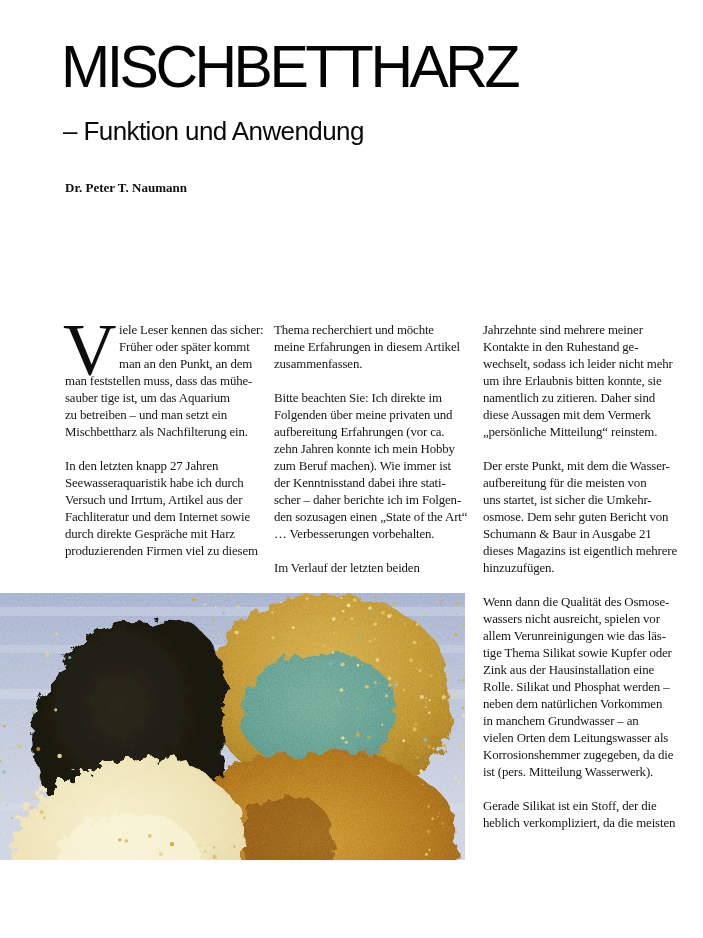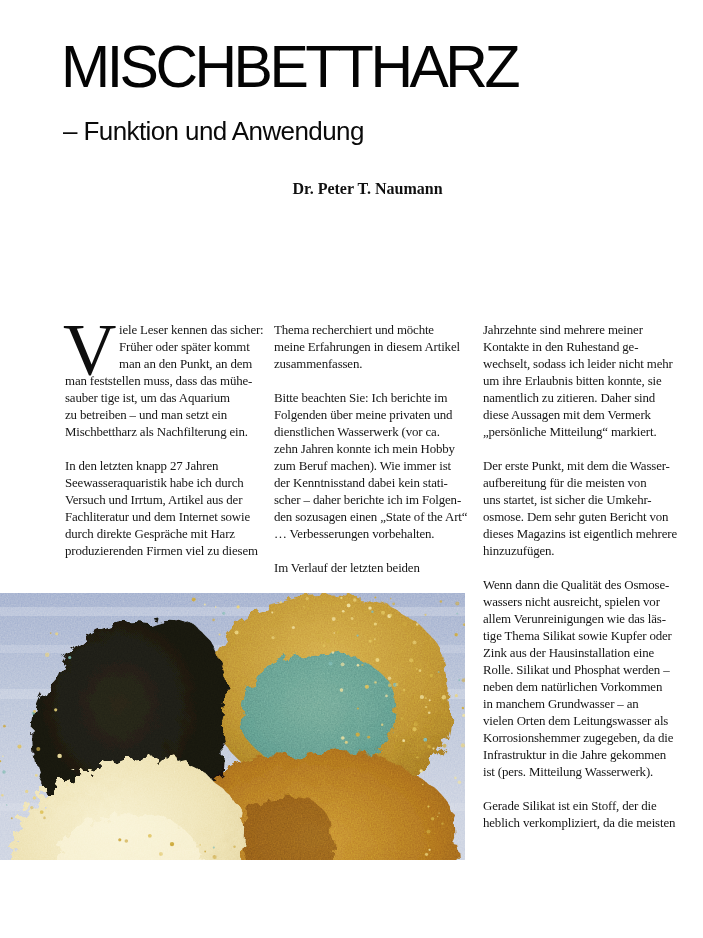--- a/index.html
+++ b/index.html
@@ -4,22 +4,22 @@
 <style>
   html,body{margin:0;padding:0;background:#ffffff;}
   .page{position:relative;width:703px;height:860px;background:#ffffff;overflow:hidden;
         font-family:"Liberation Serif",serif;color:#141414;}
   .title{position:absolute;left:61px;top:38px;margin:0;
          font-family:"Liberation Sans",sans-serif;font-weight:500;font-size:59px;
          line-height:1;letter-spacing:-3.5px;color:#040404;white-space:nowrap;}
   .subtitle{position:absolute;left:63px;top:118px;
             font-family:"Liberation Sans",sans-serif;font-size:26px;line-height:1;
             letter-spacing:-0.6px;color:#0a0a0a;white-space:nowrap;}
-  .author{position:absolute;left:65px;top:180px;width:605px;text-align:center;
-          font-size:16px;font-weight:bold;color:#101010;}
+  .author{position:absolute;left:65px;top:180px;width:605px;text-align:left;
+          font-size:13px;font-weight:bold;color:#101010;}
   .columns{position:absolute;left:65px;top:322px;width:623px;display:flex;gap:4px;}
   .col{width:205px;flex:0 0 auto;}
   .para{margin:0;position:relative;}
   .para + .para{margin-top:17px;}
   .line{white-space:nowrap;height:17px;line-height:17px;font-size:12.9px;
         letter-spacing:-0.15px;color:#161616;}
   .line.indent{margin-left:54px;}
   .dropcap{position:absolute;left:-2px;top:1px;font-size:74px;line-height:55px;
            font-family:"Liberation Serif",serif;color:#0e0e0e;}
   .photo{position:absolute;left:0;top:593px;width:465px;height:345px;overflow:hidden;}
@@ -55,64 +55,64 @@
           <div class="line">produzierenden Firmen viel zu diesem</div>
         </div>
       </div>
       <div class="col">
         <div class="para">
           <div class="line">Thema recherchiert und möchte</div>
           <div class="line">meine Erfahrungen in diesem Artikel</div>
           <div class="line">zusammenfassen.</div>
         </div>
         <div class="para">
-          <div class="line">Bitte beachten Sie: Ich berichte im</div>
+          <div class="line">Bitte beachten Sie: Ich direkte im</div>
           <div class="line">Folgenden über meine privaten und</div>
-          <div class="line">dienstlichen Wasserwerk (vor ca.</div>
+          <div class="line">aufbereitung Erfahrungen (vor ca.</div>
           <div class="line">zehn Jahren konnte ich mein Hobby</div>
           <div class="line">zum Beruf machen). Wie immer ist</div>
-          <div class="line">der Kenntnisstand dabei kein stati-</div>
+          <div class="line">der Kenntnisstand dabei ihre stati-</div>
           <div class="line">scher – daher berichte ich im Folgen-</div>
           <div class="line">den sozusagen einen „State of the Art“</div>
           <div class="line">… Verbesserungen vorbehalten.</div>
         </div>
         <div class="para">
           <div class="line">Im Verlauf der letzten beiden</div>
         </div>
       </div>
       <div class="col">
         <div class="para">
           <div class="line">Jahrzehnte sind mehrere meiner</div>
           <div class="line">Kontakte in den Ruhestand ge-</div>
           <div class="line">wechselt, sodass ich leider nicht mehr</div>
           <div class="line">um ihre Erlaubnis bitten konnte, sie</div>
           <div class="line">namentlich zu zitieren. Daher sind</div>
           <div class="line">diese Aussagen mit dem Vermerk</div>
-          <div class="line">„persönliche Mitteilung“ markiert.</div>
+          <div class="line">„persönliche Mitteilung“ reinstem.</div>
         </div>
         <div class="para">
           <div class="line">Der erste Punkt, mit dem die Wasser-</div>
           <div class="line">aufbereitung für die meisten von</div>
           <div class="line">uns startet, ist sicher die Umkehr-</div>
           <div class="line">osmose. Dem sehr guten Bericht von</div>
+          <div class="line">Schumann &amp; Baur in Ausgabe 21</div>
           <div class="line">dieses Magazins ist eigentlich mehrere</div>
           <div class="line">hinzuzufügen.</div>
         </div>
         <div class="para">
           <div class="line">Wenn dann die Qualität des Osmose-</div>
           <div class="line">wassers nicht ausreicht, spielen vor</div>
           <div class="line">allem Verunreinigungen wie das läs-</div>
           <div class="line">tige Thema Silikat sowie Kupfer oder</div>
           <div class="line">Zink aus der Hausinstallation eine</div>
           <div class="line">Rolle. Silikat und Phosphat werden –</div>
           <div class="line">neben dem natürlichen Vorkommen</div>
           <div class="line">in manchem Grundwasser – an</div>
           <div class="line">vielen Orten dem Leitungswasser als</div>
           <div class="line">Korrosionshemmer zugegeben, da die</div>
-          <div class="line">Infrastruktur in die Jahre gekommen</div>
           <div class="line">ist (pers. Mitteilung Wasserwerk).</div>
         </div>
         <div class="para">
           <div class="line">Gerade Silikat ist ein Stoff, der die</div>
           <div class="line">heblich verkompliziert, da die meisten</div>
         </div>
       </div>
     </div>
 
   <div class="photo">

